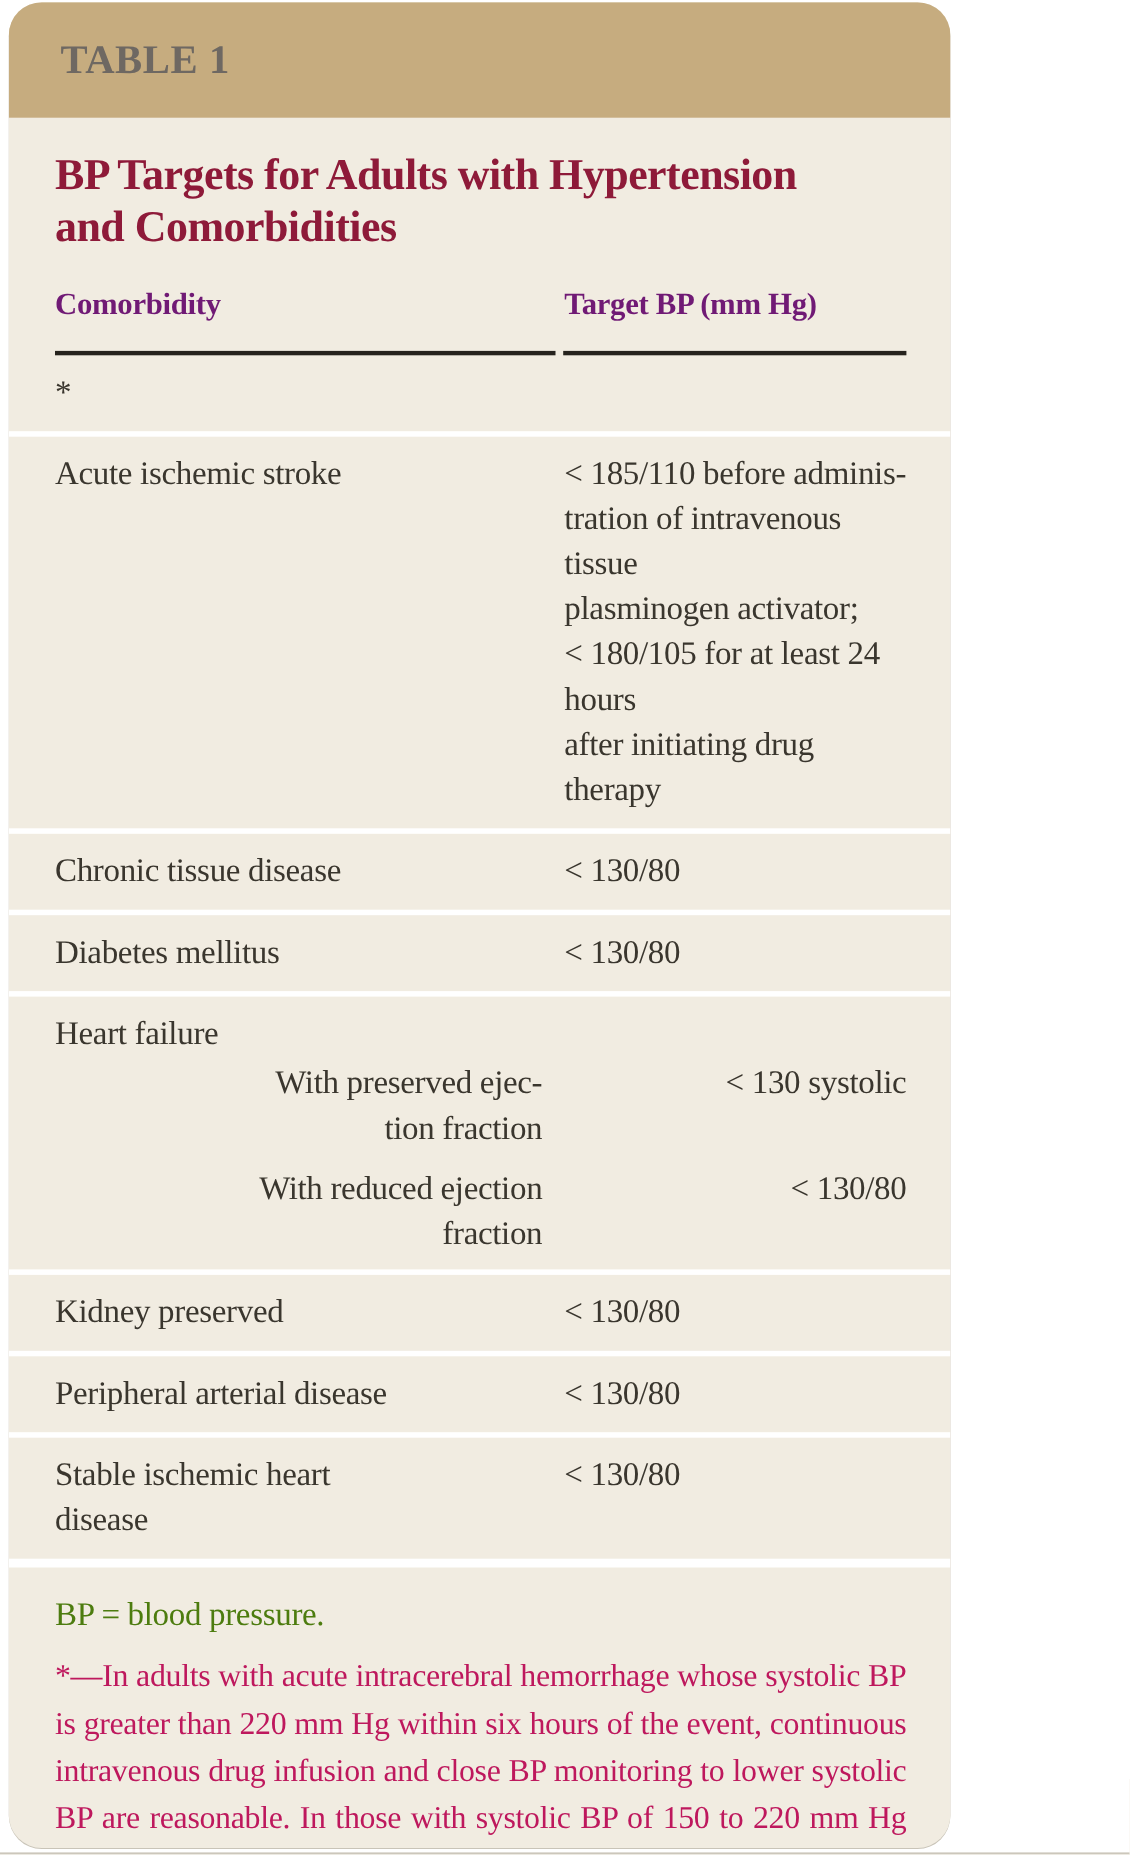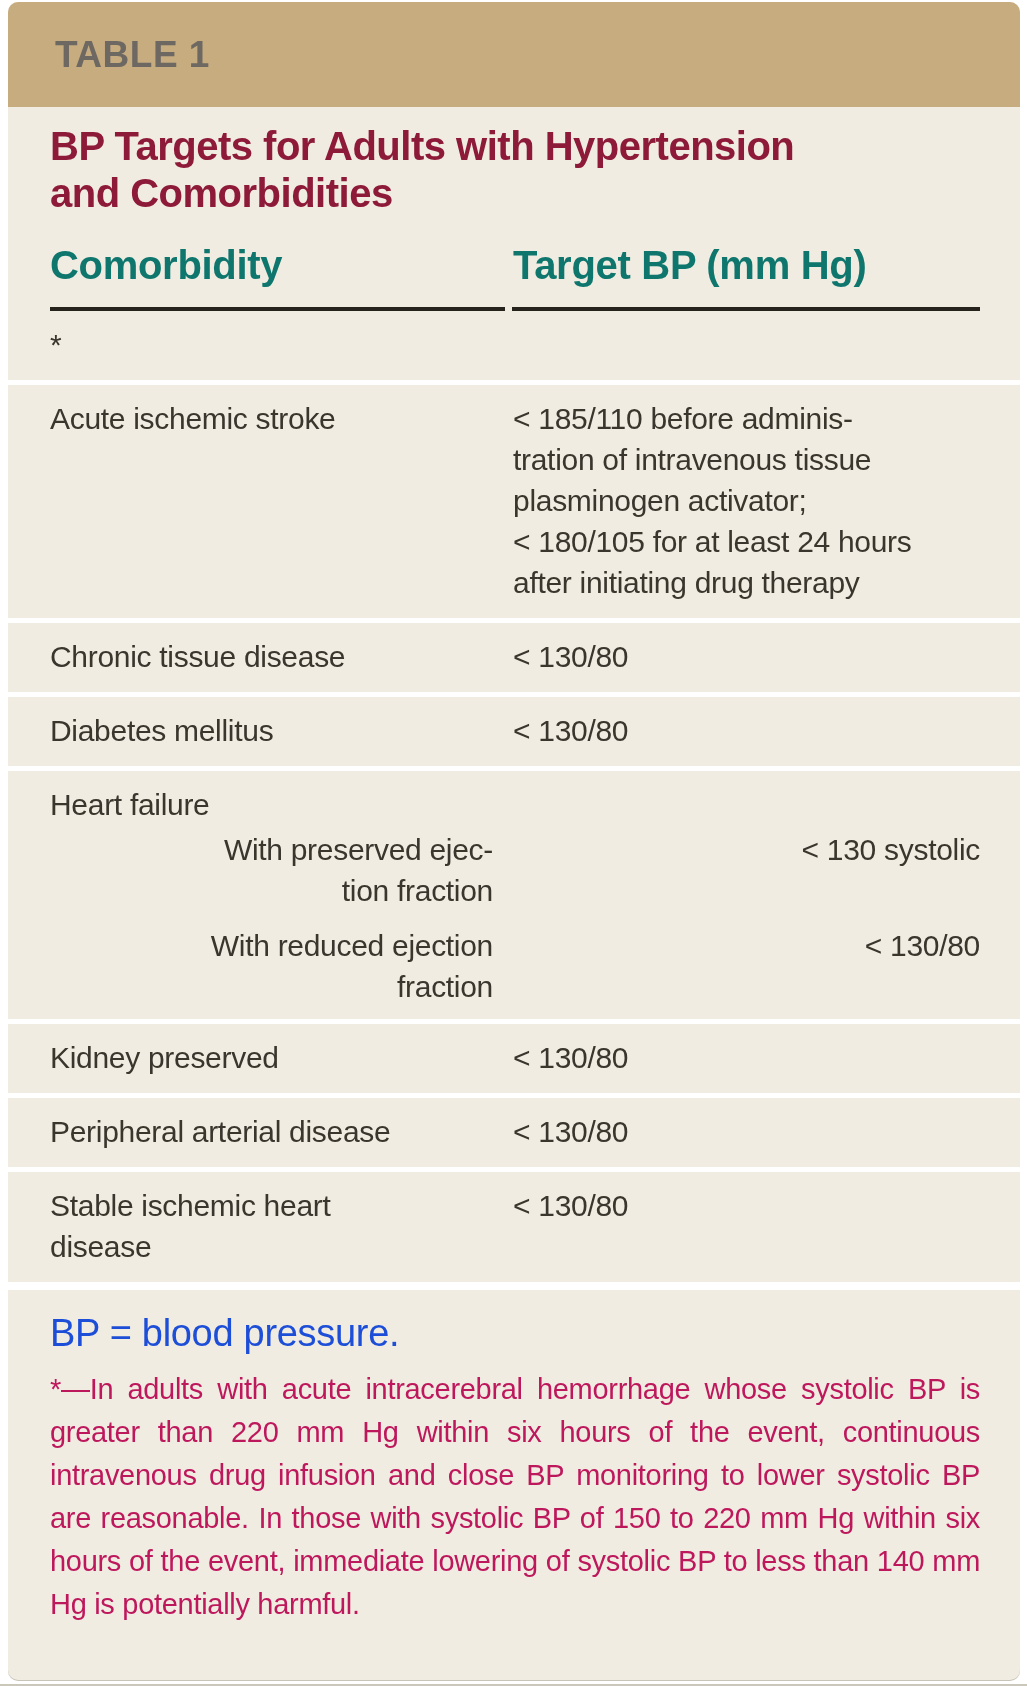--- a/index.html
+++ b/index.html
@@ -4,71 +4,72 @@
 <style>
   html, body { margin: 0; padding: 0; }
   body {
     width: 1027px; height: 1686px;
     background: #ffffff;
     font-family: "Liberation Sans", "DejaVu Sans", sans-serif;
     position: relative; overflow: hidden;
   }
   .card {
     position: absolute; left: 8px; top: 2px;
-    width: 1012px; height: 1678px;
+    width: 856px; height: 1678px;
     background: #f1ece1;
-    border-radius: 10px;
+    border-radius: 30px;
     overflow: hidden;
     box-shadow: 0 1px 0 #c9c4b8;
+    font-family: Liberation Serif, serif;
   }
   .band {
     height: 105px;
     background: #c6ac7f;
     display: flex; align-items: center;
     padding-left: 47px;
   }
   .table-label {
     font-size: 37px; font-weight: bold;
     color: #6e6862; letter-spacing: 0.5px;
   }
   .card-body { padding: 8px 40px 0 42px; }
   .title {
     color: #8e1a39; font-weight: bold;
     font-size: 40px; line-height: 47px;
     letter-spacing: -0.5px;
     white-space: pre-line;
-    margin: 8px 0 0 0;
+    margin: 20px 0 0 0;
   }
   .col-headers {
     display: flex;
     margin-top: 30px;
-    font-weight: bold; font-size: 40px; line-height: 36px;
-    color: #0f766e; letter-spacing: -0.3px;
+    font-weight: bold; font-size: 28px; line-height: 36px;
+    color: #701a75; letter-spacing: -0.3px;
   }
   .col1 { width: 463px; flex: none; padding-right: 20px; box-sizing: border-box; }
   .col2 { flex: 1; }
   .rule { display: flex; margin-top: 24px; }
   .rule .seg { height: 4px; background: #26231d; }
   .rule .seg1 { width: 455px; margin-right: 7px; }
   .rule .seg2 { flex: 1; }
   .row {
     display: flex;
     font-size: 30px; line-height: 41px;
     color: #3a362e; letter-spacing: -0.3px;
     padding: 13px 0 15px;
   }
   .row .cell { white-space: pre-line; }
   .group-row { padding: 13px 0 2px; gap: 48px; }
   .sub-row { padding: 2px 0 12px; text-align: right; }
   .sub-row .col1 { padding-left: 25px; }
   .separator { height: 5px; background: #ffffff; margin: 0 -40px 0 -42px; }
   .separator.thick { height: 8px; }
   .bp-note {
-    font-size: 38px; line-height: 38px;
-    color: #1d4ed8; letter-spacing: -0.3px;
+    font-size: 30px; line-height: 38px;
+    color: #4d7c0f; letter-spacing: -0.3px;
     padding-top: 24px;
   }
   .footnote {
     font-size: 29px; line-height: 43px;
     color: #be185d; letter-spacing: -0.3px;
     text-align: justify;
     margin-top: 16px;
   }
   .bottom-line {
     position: absolute; left: 0; right: 0; bottom: 0;

